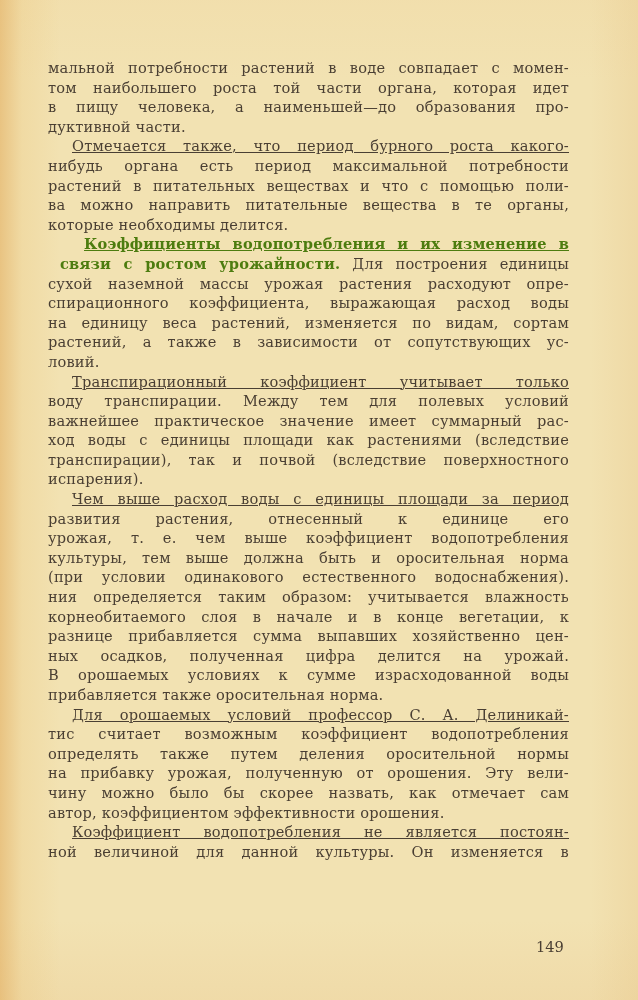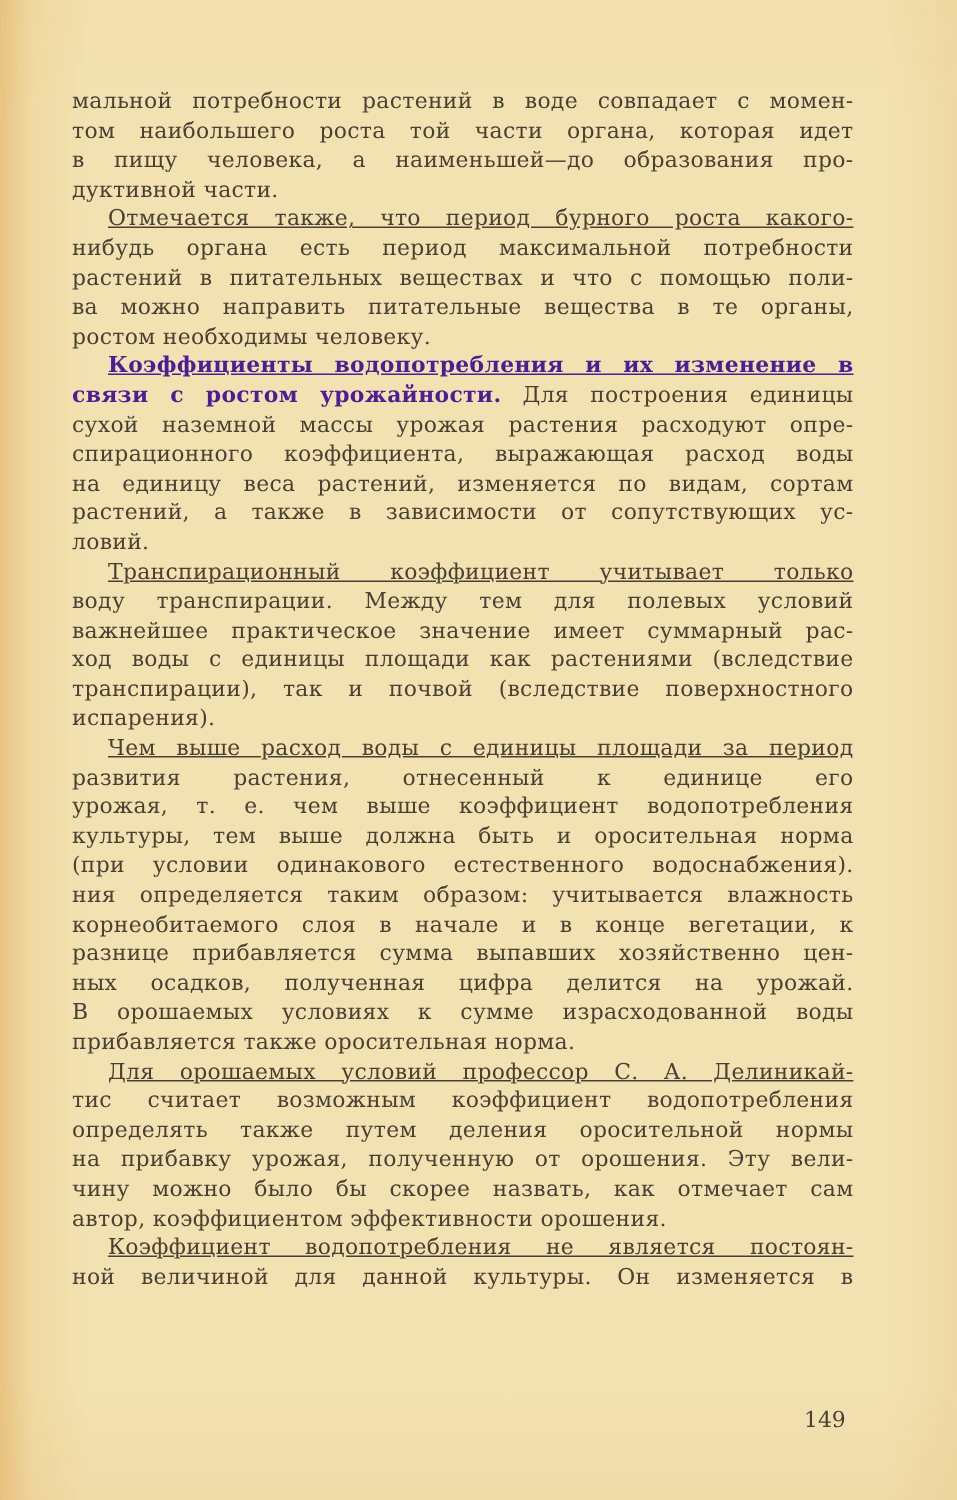--- a/index.html
+++ b/index.html
@@ -15,21 +15,21 @@
     }
     .page { position: absolute; left: 48px; top: 58px; width: 521px; }
     .line {
       height: 19.6px; line-height: 19.6px;
       font-size: 14.6px; white-space: nowrap;
       text-align: justify; text-align-last: justify;
       letter-spacing: 0.2px;
     }
     .line.last { text-align-last: left; }
     .indent { padding-left: 24px; text-decoration: underline; }
-    .bold { font-weight: bold; color: #4c1d95; }
+    .bold { font-weight: bold; color: #4d7c0f; margin-left: 12px; }
     .pageno {
       position: absolute; left: 536px; top: 905px;
       font-size: 14.6px; color: #4a3f33; margin-top: 33px;
     }
   </style>
 </head>
 <body>
 
 <div class="page">
 
@@ -38,21 +38,21 @@
     <div class="line">том наибольшего роста той части органа, которая идет</div>
     <div class="line">в пищу человека, а наименьшей—до образования про-</div>
     <div class="line last">дуктивной части.</div>
   </div>
 
   <div>
     <div class="line indent">Отмечается также, что период бурного роста какого-</div>
     <div class="line">нибудь органа есть период максимальной потребности</div>
     <div class="line">растений в питательных веществах и что с помощью поли-</div>
     <div class="line">ва можно направить питательные вещества в те органы,</div>
-    <div class="line last">ростом необходимы человеку.</div>
+    <div class="line last">которые необходимы делится.</div>
   </div>
 
   <div>
     <div class="line indent bold">Коэффициенты водопотребления и их изменение в</div>
     <div class="line"><span class="bold">связи с ростом урожайности.</span><span> Для построения единицы</span></div>
     <div class="line">сухой наземной массы урожая растения расходуют опре-</div>
     <div class="line">спирационного коэффициента, выражающая расход воды</div>
     <div class="line">на единицу веса растений, изменяется по видам, сортам</div>
     <div class="line">растений, а также в зависимости от сопутствующих ус-</div>
     <div class="line last">ловий.</div>

